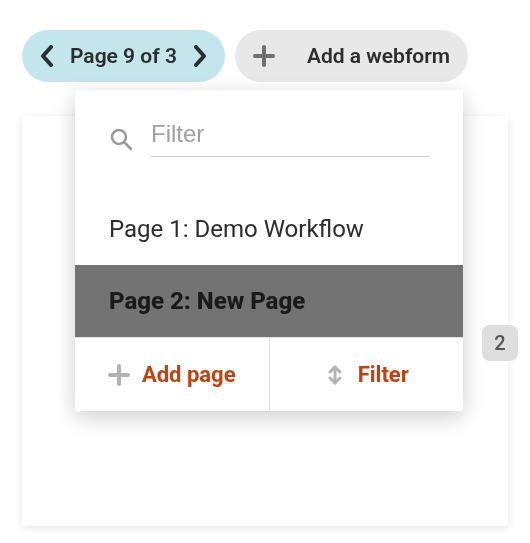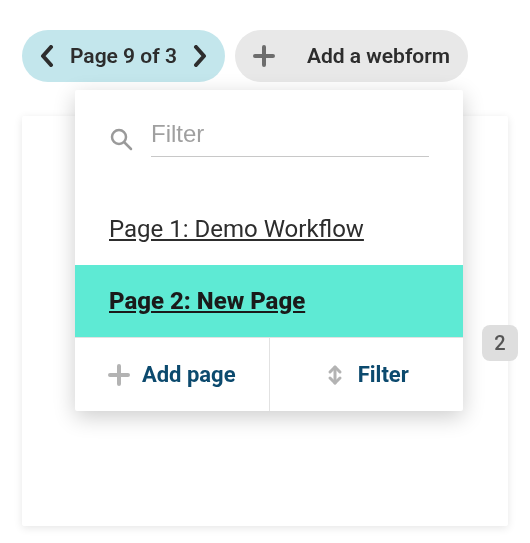--- a/index.html
+++ b/index.html
@@ -74,41 +74,40 @@
     background: transparent;
   }
   .filter-input::placeholder { color: #a0a0a0; }
   .search-icon svg { width: 24px; height: 24px; display: block; }
   .pages { display: flex; flex-direction: column; margin-top: 20px; }
   .page-item {
     padding: 22px 34px;
     font-size: 24px;
     color: #2d2d2d;
     cursor: pointer;
-    text-decoration: underline;
   }
   .page-item.selected {
-    background: #5eead4;
+    background: #737373;
     font-weight: 800;
     color: #1a1a1a;
   }
   .footer {
     display: flex;
     border-top: 1px solid #e2e2e2;
   }
   .footer-btn {
     flex: 1;
     display: flex;
     align-items: center;
     justify-content: center;
     gap: 12px;
     padding: 24px 10px;
     font-size: 22px;
     font-weight: 700;
-    color: #0c4a6e;
+    color: #c2410c;
     cursor: pointer;
   }
   .footer-btn:first-child { border-right: 1px solid #e2e2e2; }
   .footer-icon svg { width: 22px; height: 22px; display: block; }
   .side-badge {
     position: absolute;
     top: 325px;
     right: 12px;
     width: 36px;
     height: 36px;

